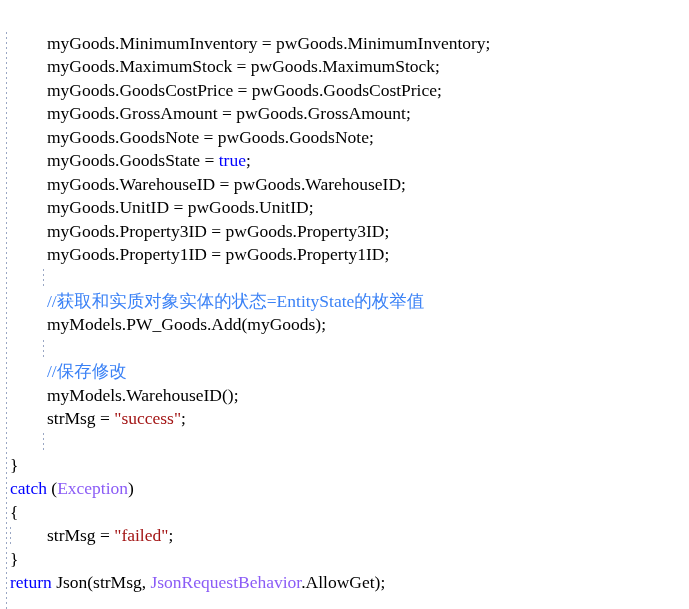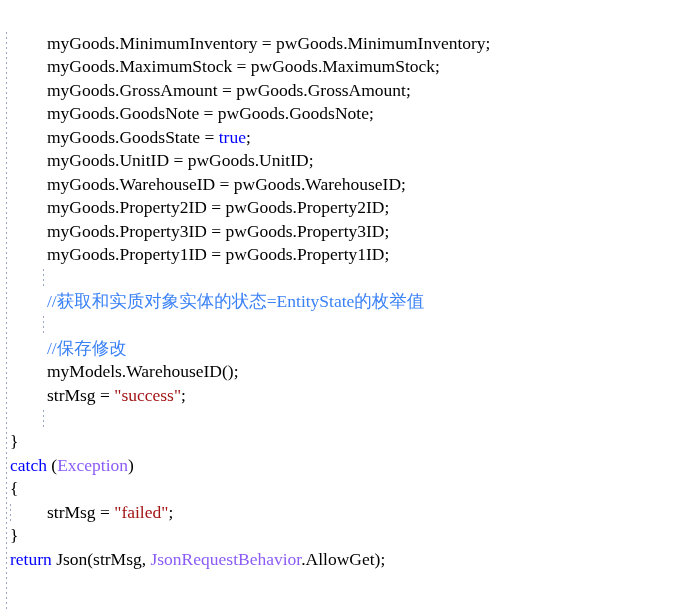--- a/index.html
+++ b/index.html
@@ -92,30 +92,31 @@
 </head>
 <body>
 
 <div id="editor">
 
   <div class="guide guide-outer"></div>
 
   <div class="code-lines" id="code-lines">
       <div class="line ind1"><span class="txt"><span class="pln">myGoods.MinimumInventory = pwGoods.MinimumInventory;</span></span></div>
       <div class="line ind1"><span class="txt"><span class="pln">myGoods.MaximumStock = pwGoods.MaximumStock;</span></span></div>
+      <div class="line ind1"><span class="txt"><span class="pln">myGoods.GoodsCostPrice = pwGoods.GoodsCostPrice;</span></span></div>
       <div class="line ind1"><span class="txt"><span class="pln">myGoods.GrossAmount = pwGoods.GrossAmount;</span></span></div>
       <div class="line ind1"><span class="txt"><span class="pln">myGoods.GoodsNote = pwGoods.GoodsNote;</span></span></div>
       <div class="line ind1"><span class="txt"><span class="pln">myGoods.GoodsState = </span><span class="kw">true</span><span class="pln">;</span></span></div>
+      <div class="line ind1"><span class="txt"><span class="pln">myGoods.WarehouseID = pwGoods.WarehouseID;</span></span></div>
       <div class="line ind1"><span class="txt"><span class="pln">myGoods.UnitID = pwGoods.UnitID;</span></span></div>
-      <div class="line ind1"><span class="txt"><span class="pln">myGoods.WarehouseID = pwGoods.WarehouseID;</span></span></div>
-      <div class="line ind1"><span class="txt"><span class="pln">myGoods.Property2ID = pwGoods.Property2ID;</span></span></div>
       <div class="line ind1"><span class="txt"><span class="pln">myGoods.Property3ID = pwGoods.Property3ID;</span></span></div>
       <div class="line ind1"><span class="txt"><span class="pln">myGoods.Property1ID = pwGoods.Property1ID;</span></span></div>
       <div class="line ind1"><span class="stub stub-a"></span><span class="txt"></span></div>
       <div class="line ind1"><span class="txt"><span class="cmt">//获取和实质对象实体的状态=EntityState的枚举值</span></span></div>
+      <div class="line ind1"><span class="txt"><span class="pln">myModels.PW_Goods.Add(myGoods);</span></span></div>
       <div class="line ind1"><span class="stub stub-a"></span><span class="txt"></span></div>
       <div class="line ind1"><span class="txt"><span class="cmt">//保存修改</span></span></div>
       <div class="line ind1"><span class="txt"><span class="pln">myModels.WarehouseID();</span></span></div>
       <div class="line ind1"><span class="txt"><span class="pln">strMsg = </span><span class="str">"success"</span><span class="pln">;</span></span></div>
       <div class="line ind1"><span class="stub stub-a"></span><span class="txt"></span></div>
       <div class="line ind0"><span class="txt"><span class="pln">}</span></span></div>
       <div class="line ind0"><span class="txt"><span class="kw">catch</span><span class="pln"> (</span><span class="type">Exception</span><span class="pln">)</span></span></div>
       <div class="line ind0"><span class="txt"><span class="pln">{</span></span></div>
       <div class="line ind1"><span class="stub stub-b"></span><span class="txt"><span class="pln">strMsg = </span><span class="str">"failed"</span><span class="pln">;</span></span></div>
       <div class="line ind0"><span class="txt"><span class="pln">}</span></span></div>

